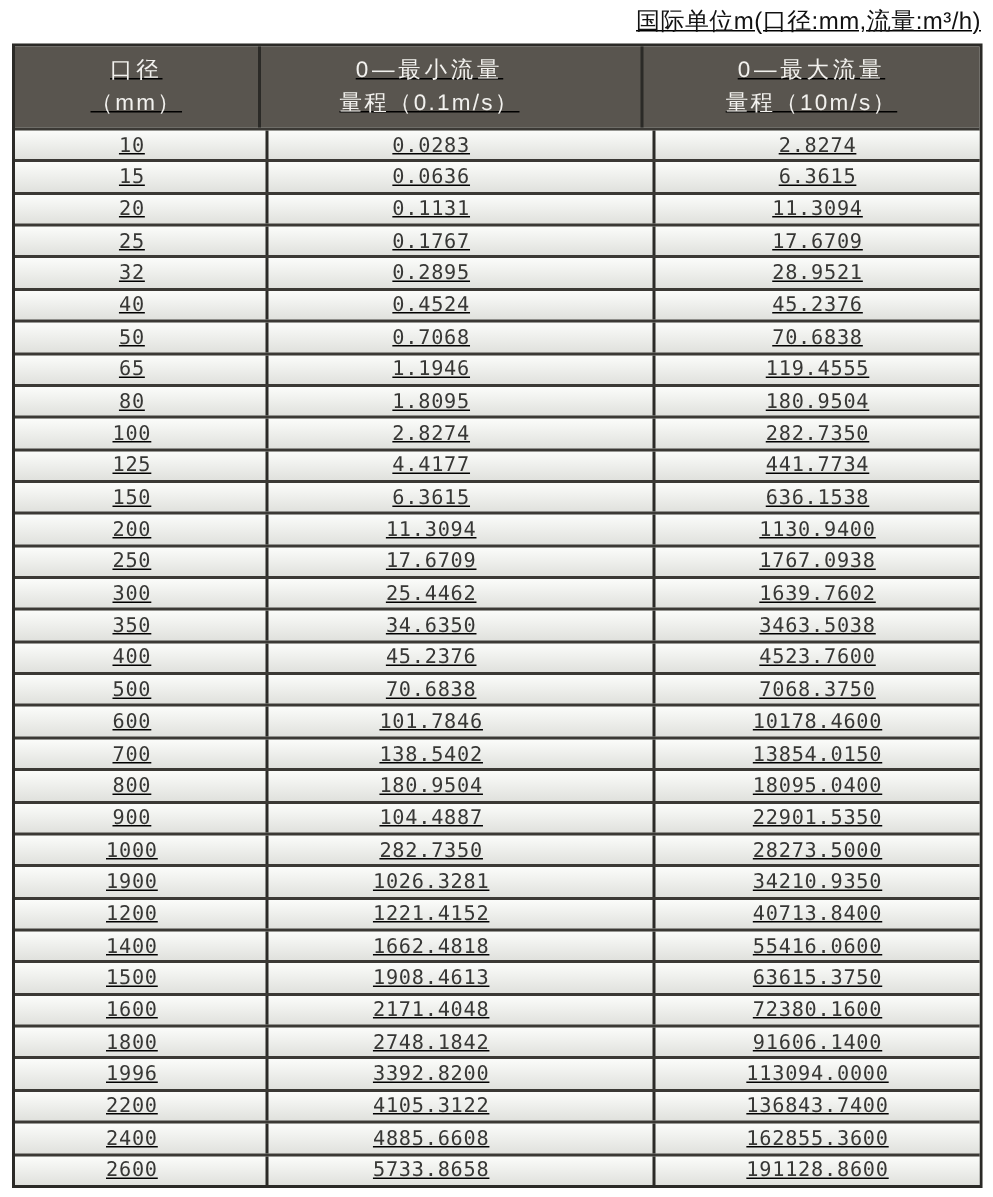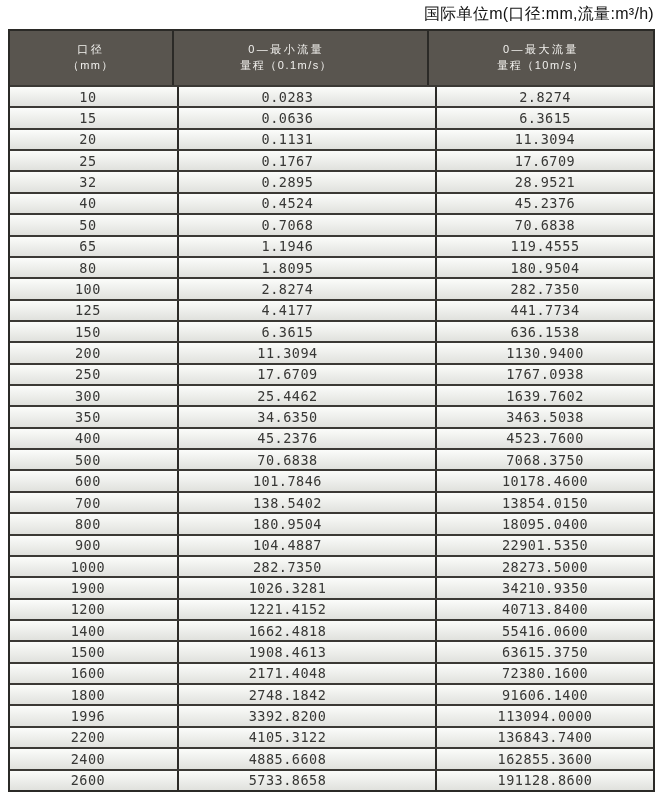--- a/index.html
+++ b/index.html
@@ -2,21 +2,21 @@
 <html style="--header-bg: #59554f; --header-text: #f2f1ee; --border-dark: #2b2a27; --row-sep: #3b3935; --row-bg-bottom: #e0e1dd; --cell-text: #373735;"><head>
 <meta charset="utf-8">
 <style>
   * { margin: 0; padding: 0; box-sizing: border-box; }
   html, body {
     width: 662px; height: 798px;
     background: #ffffff;
     font-family: "Liberation Sans", sans-serif;
     overflow: hidden;
   }
-  .page { width: 662px; height: 798px; position: relative; }
+  .page { width: 662px; height: 798px; position: relative; text-decoration: underline; }
 
   
   .title-bar {
     height: 29px;
     display: flex;
     align-items: center;
     justify-content: flex-end;
     padding-right: 8px;
   }
   .title-bar .title-text {
@@ -38,21 +38,21 @@
     height: 54px;
     background: var(--header-bg, #59554f);
     color: var(--header-text, #f2f1ee);
   }
   .t-head .h-cell {
     display: flex;
     flex-direction: column;
     align-items: center;
     justify-content: center;
     line-height: 1.45;
-    font-size: 11px;
+    font-size: 15px;
     letter-spacing: 1.5px;
     text-align: center;
   }
   .t-head .h-cell .h-line1 { letter-spacing: 2.5px; }
 
   
   .c1 { width: 26.3%; }
   .c2 { width: 36.95%; text-align: center; }
   .c3 { width: 36.75%; margin-left: 28px; }
   .c2, .c3 { border-left: 2px solid var(--border-dark, #2b2a27); }

